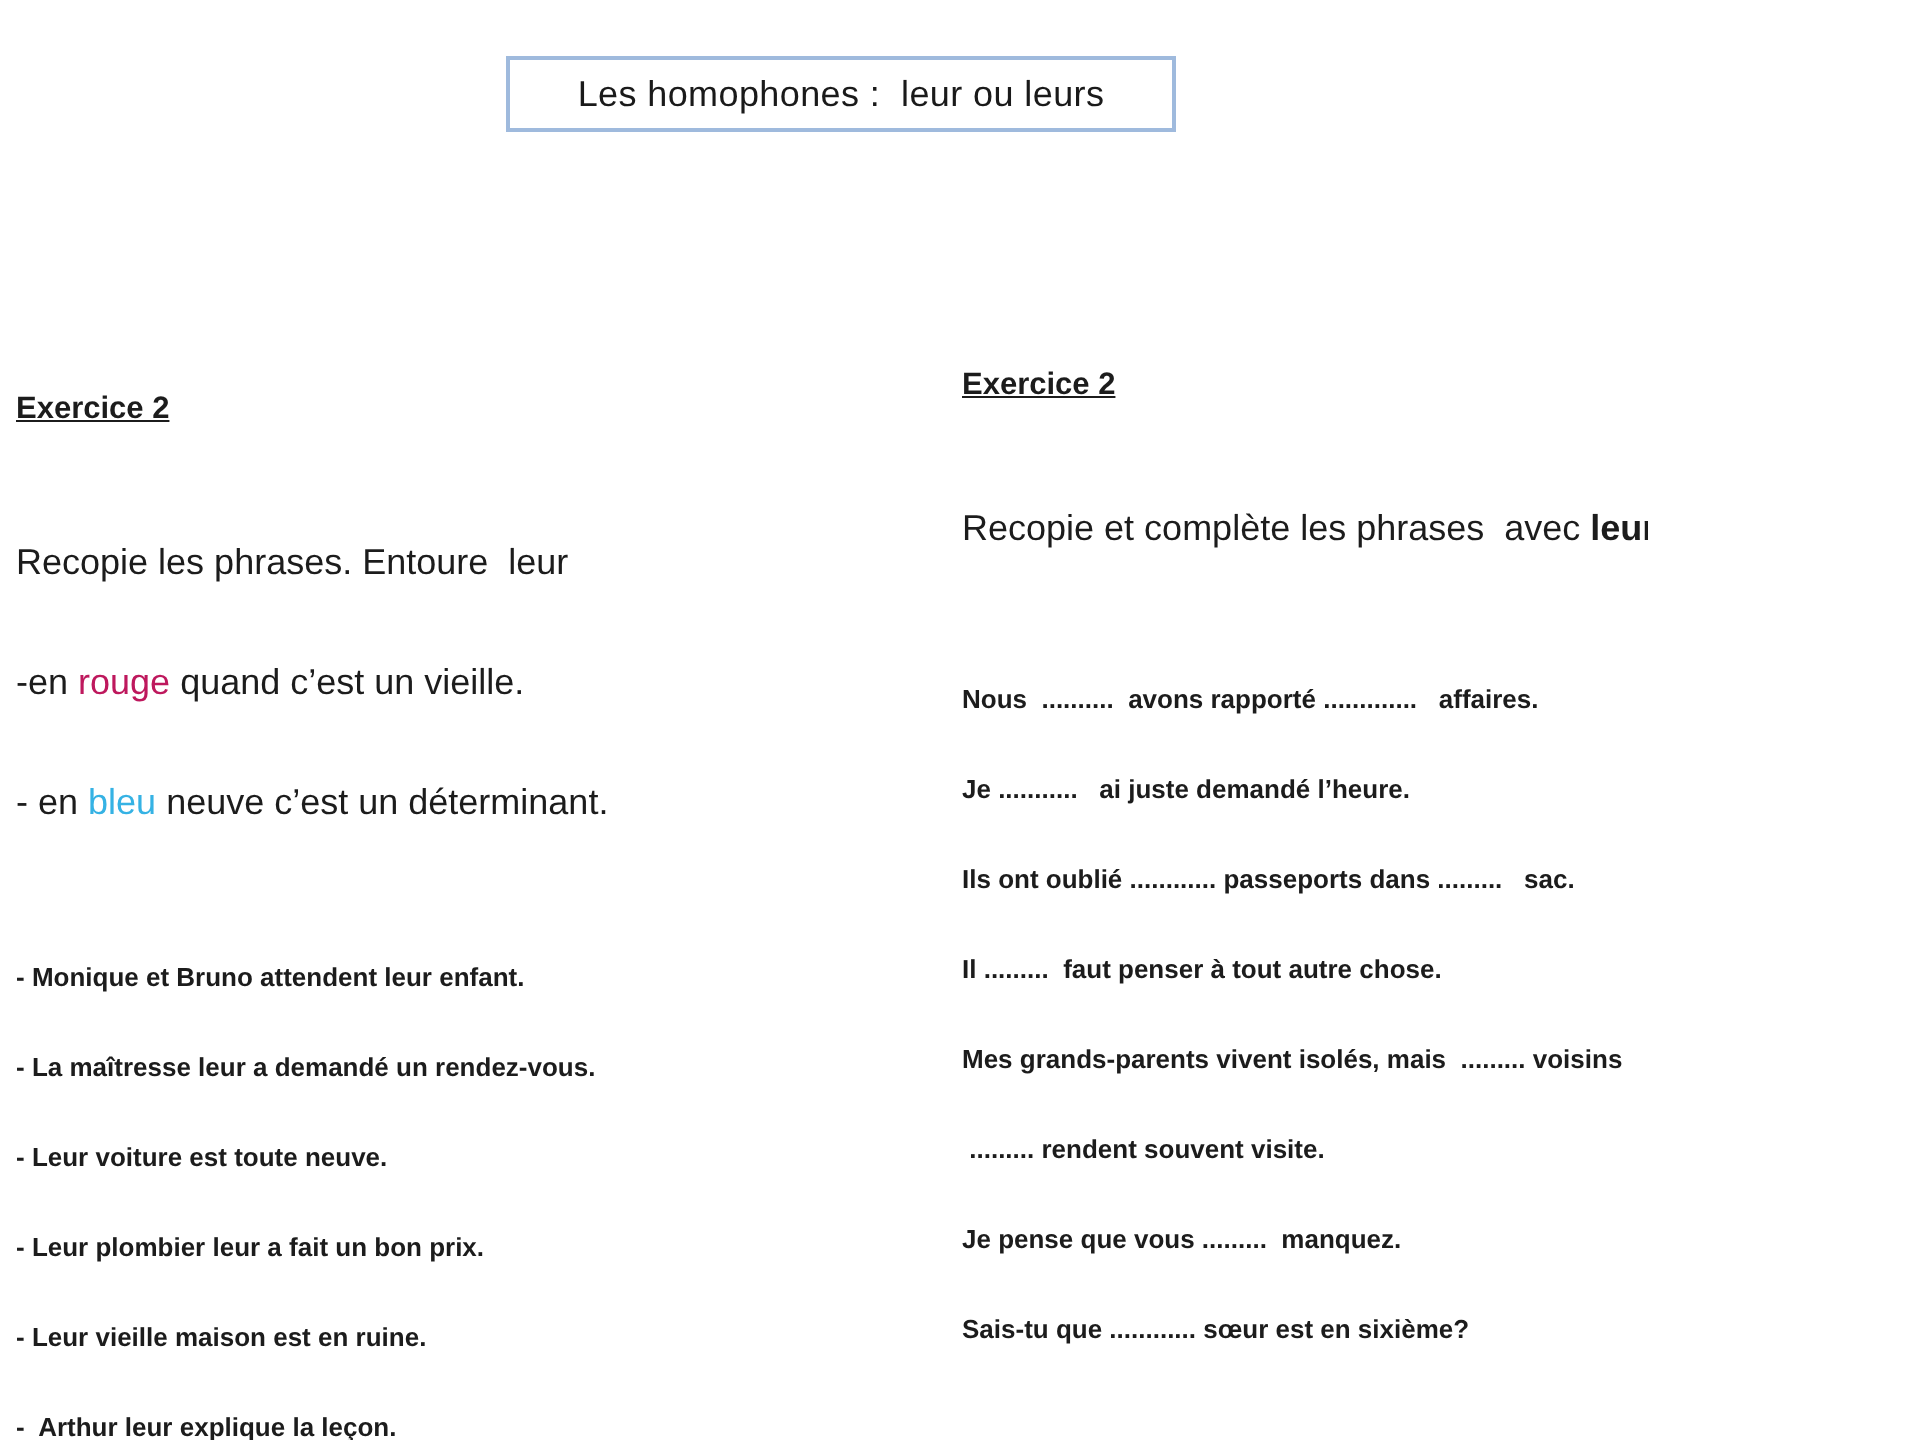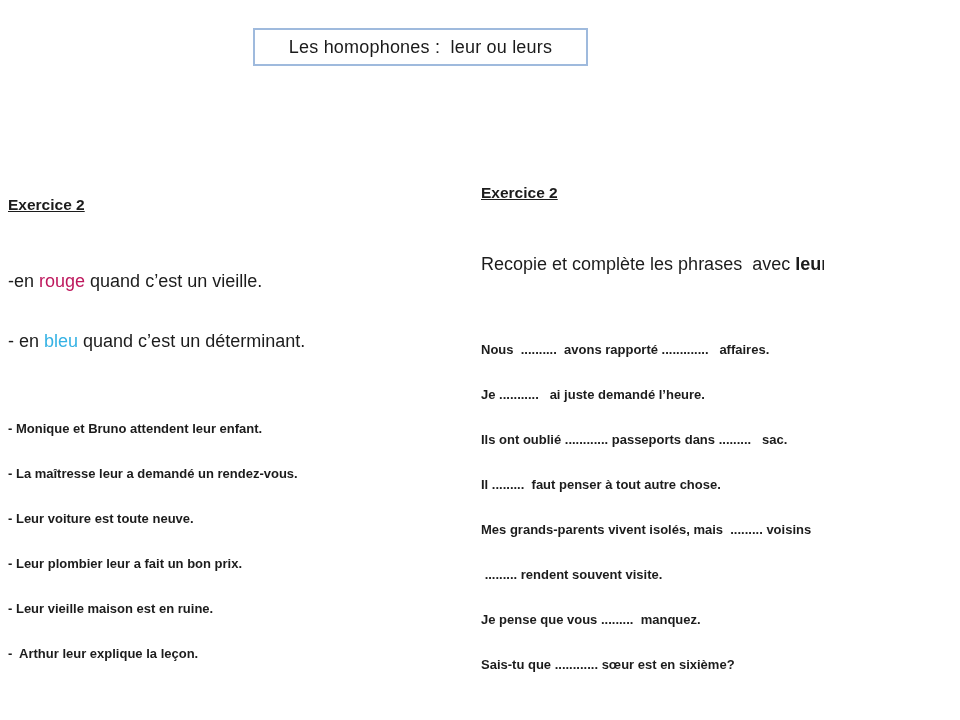--- a/index.html
+++ b/index.html
@@ -68,22 +68,23 @@
 <body>
 
 <div class="page">
 
   <div class="title-box">
     <span>Les homophones :  leur ou leurs</span>
   </div>
 
   <div class="col col-left">
     <p class="exercise-heading">Exercice 2</p>
+    <p class="intro-line">Recopie les phrases. Entoure  leur</p>
     <p class="intro-line"><span>-en </span><span class="word-red">rouge</span><span> quand c’est un vieille.</span></p>
-    <p class="intro-line"><span>- en </span><span class="word-blue">bleu</span><span> quand c’est un déterminant.</span></p>
+    <p class="intro-line"><span>- en </span><span class="word-blue">bleu</span><span> neuve c’est un déterminant.</span></p>
     <div class="sentences"><div class="sentence">- Monique et Bruno attendent leur enfant.</div><div class="sentence">- La maîtresse leur a demandé un rendez-vous.</div><div class="sentence">- Leur voiture est toute neuve.</div><div class="sentence">- Leur plombier leur a fait un bon prix.</div><div class="sentence">- Leur vieille maison est en ruine.</div><div class="sentence">-  Arthur leur explique la leçon.</div></div>
     
   </div>
 
   <div class="col col-right">
     <p class="exercise-heading">Exercice 2</p>
     <p class="intro-line"><span>Recopie et complète les phrases  avec </span><span class="bold">leur</span><span> ou </span><span class="bold">leurs</span><span> .</span></p>
     <div class="sentences"><div class="sentence">Nous  ..........  avons rapporté .............   affaires.</div><div class="sentence">Je ...........   ai juste demandé l’heure.</div><div class="sentence">Ils ont oublié ............ passeports dans .........   sac.</div><div class="sentence">Il .........  faut penser à tout autre chose.</div><div class="sentence">Mes grands-parents vivent isolés, mais  ......... voisins</div><div class="sentence"> ......... rendent souvent visite.</div><div class="sentence">Je pense que vous .........  manquez.</div><div class="sentence">Sais-tu que ............ sœur est en sixième?</div></div>
   </div>
 

